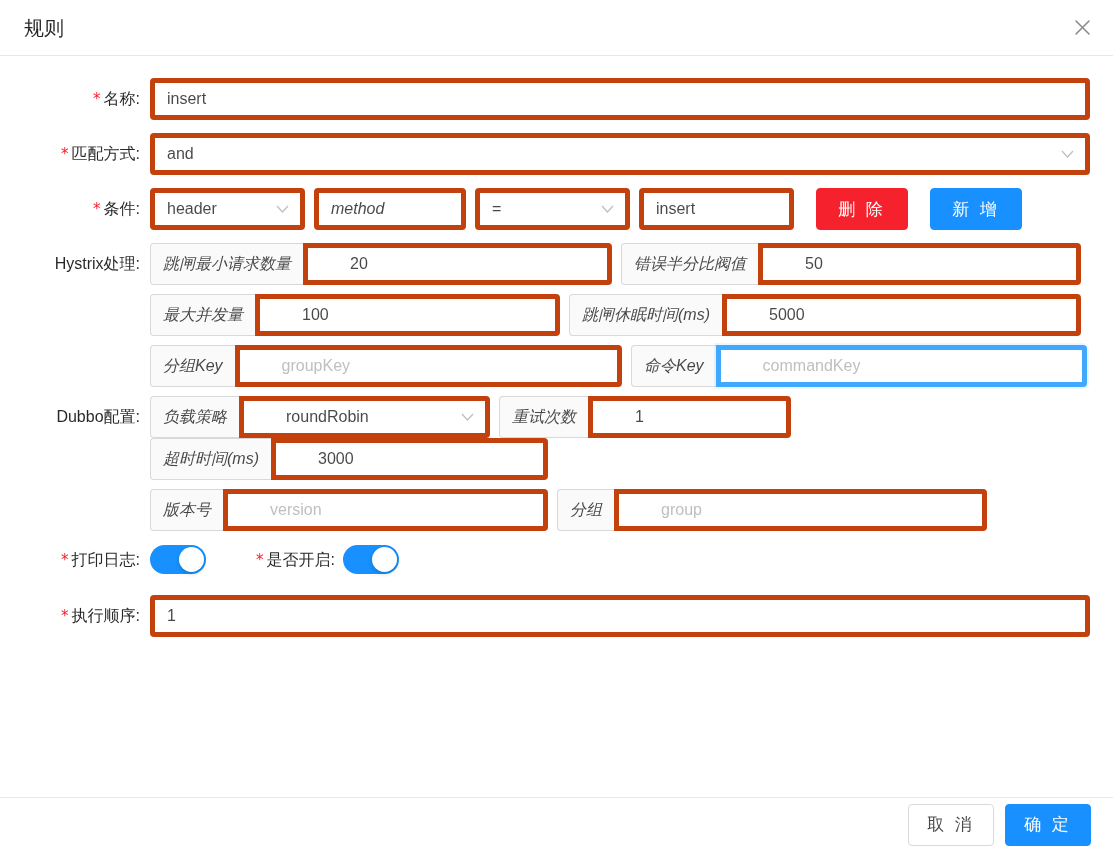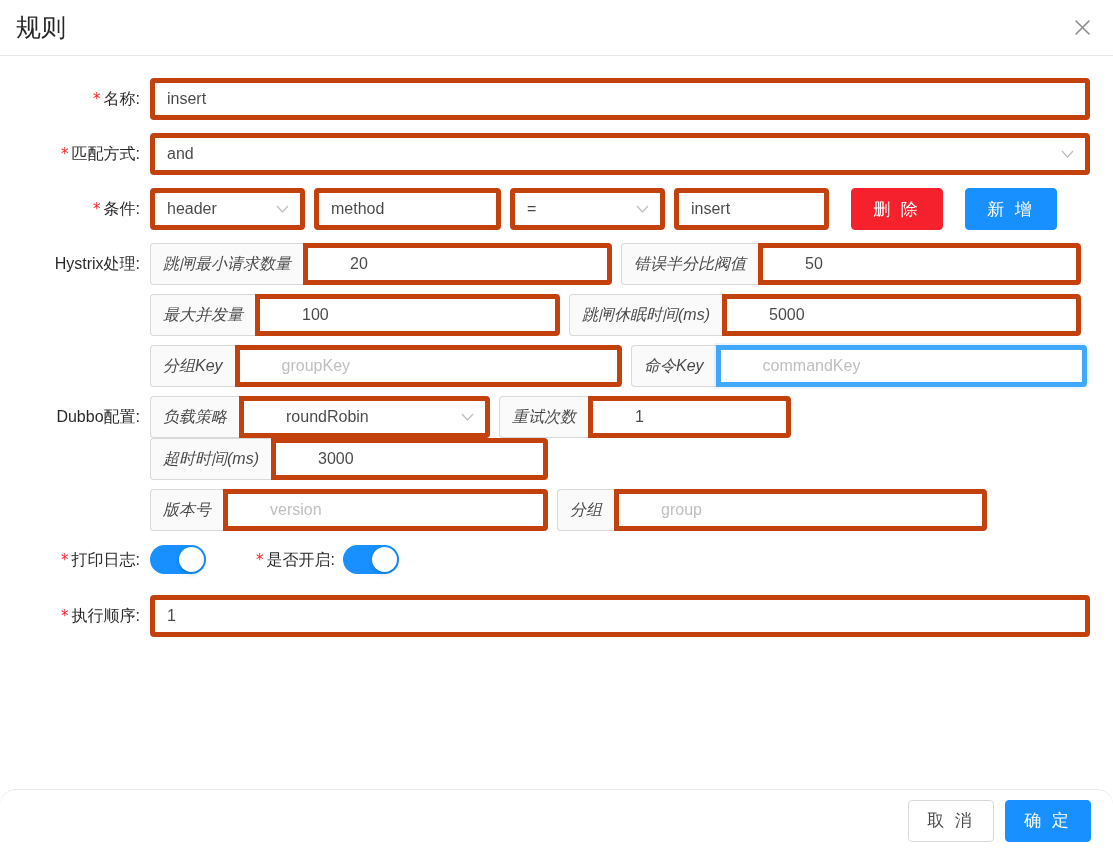--- a/index.html
+++ b/index.html
@@ -15,21 +15,21 @@
   .modal { width: 1113px; height: 851px; position: relative; background:#fff; }
 
   
   .modal-header {
     height: 56px;
     border-bottom: 1px solid #e8e8e8;
     display: flex; align-items: center;
     padding: 0 24px 0 16px;
     position: relative;
   }
-  .modal-title { font-size: 25px; color: rgba(0,0,0,0.85); line-height: 1; }
+  .modal-title { font-size: 20px; color: rgba(0,0,0,0.85); line-height: 1; margin-left: 8px; }
   .close-btn {
     position: absolute; right: 18px; top: 50%; transform: translateY(-50%);
     width: 26px; height: 26px; cursor: pointer;
     display: flex; align-items: center; justify-content: center;
     color: #8c8c8c;
   }
   .close-btn svg { display:block; }
 
   
   .modal-body { padding: 22px 22px 0 22px; height: 733px; overflow: hidden; }
@@ -69,21 +69,21 @@
   .caret {
     position: absolute; right: 11px; top: 50%; transform: translateY(-50%);
     color: #bfbfbf; pointer-events: none; display:flex;
   }
 
   
   .inp-full { width: 940px; }
 
   
   .cond-sel-1 { width: 155px; }
-  .cond-txt-1 { width: 187px; }
+  .cond-txt-1 { width: 152px; font-style: italic; }
   .cond-sel-2 { width: 155px; }
   .cond-txt-2 { width: 155px; }
   .gap { width: 9px; flex: 0 0 9px; }
   .gap-lg { width: 22px; flex: 0 0 22px; }
 
   .btn {
     height: 42px; border-radius: 4px; border: 1px solid transparent;
     font-size: 17px; letter-spacing: 3px;
     display: flex; align-items: center; justify-content: center;
     cursor: pointer; padding: 0 18px;
@@ -142,27 +142,26 @@
     position: absolute; top: 2px; right: 2px;
     width: 25px; height: 25px; border-radius: 50%;
     background: #fff; box-shadow: 0 2px 4px rgba(0,35,11,0.2);
   }
 
   .sw-gap { width: 50px; }
 
   
   .modal-footer {
     position: absolute; left: 0; right: 0; bottom: 0;
-    height: 62px;
+    height: 54px;
     border-top: 1px solid #e8e8e8;
     display: flex; align-items: center; justify-content: flex-end;
     padding-right: 22px;
     gap: 11px;
     background: #fff;
-    border-radius: 16px;
   }
   .btn-default {
     background: #fff; border: 1px solid #d9d9d9; color: rgba(0,0,0,0.72);
     min-width: 86px; height: 42px;
   }
   .ftr-primary { min-width: 86px; height: 42px; }
 </style>
 </head>
 <body>
 

